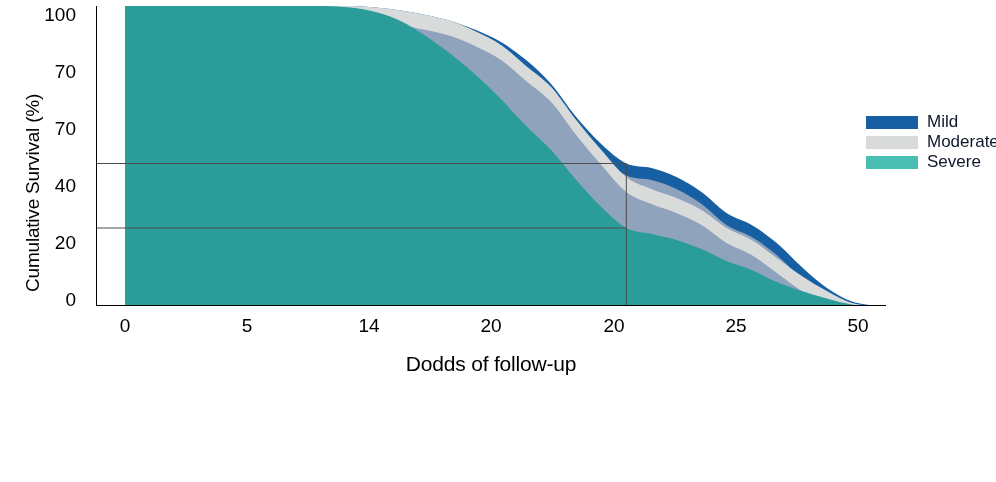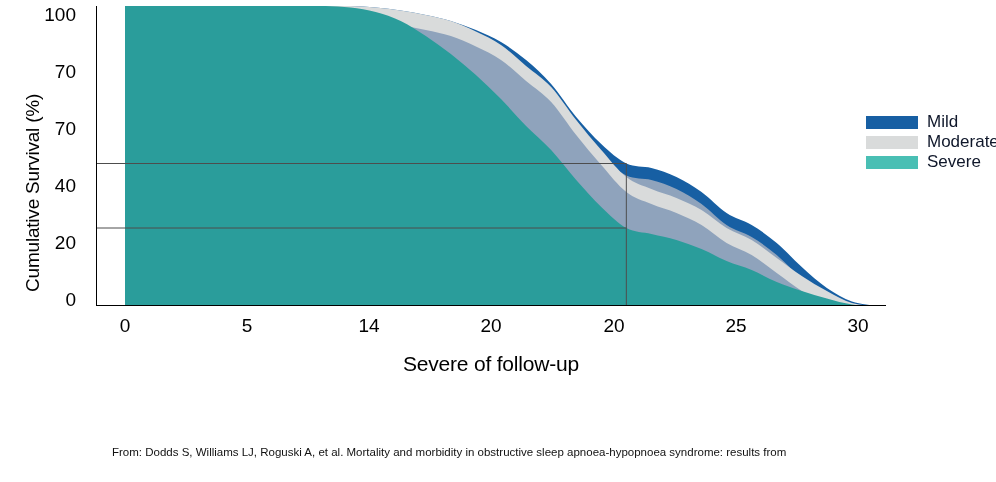--- a/index.html
+++ b/index.html
@@ -150,36 +150,35 @@
       <line x1="0" y1="299.5" x2="790" y2="299.5" stroke="#000" stroke-width="1"></line>
     </svg>
   </div>
 
   <div class="tick-label x-tick-label" style="left:103px;">0</div>
   <div class="tick-label x-tick-label" style="left:225px;">5</div>
   <div class="tick-label x-tick-label" style="left:347px;">14</div>
   <div class="tick-label x-tick-label" style="left:469px;">20</div>
   <div class="tick-label x-tick-label" style="left:592px;">20</div>
   <div class="tick-label x-tick-label" style="left:714px;">25</div>
-  <div class="tick-label x-tick-label" style="left:836px;">30</div>
+  <div class="tick-label x-tick-label" style="left:836px;">50</div>
 
-  <div class="x-axis-title">Severe of follow-up</div>
+  <div class="x-axis-title">Dodds of follow-up</div>
 
   <div class="legend">
     <div class="legend-row">
       <span class="legend-swatch" style="background: rgb(23, 95, 163);"></span>
       <span class="legend-label">Mild</span>
     </div>
     <div class="legend-row">
       <span class="legend-swatch" style="background: rgb(217, 219, 219);"></span>
       <span class="legend-label">Moderate</span>
     </div>
     <div class="legend-row">
       <span class="legend-swatch" style="background: rgb(73, 191, 180);"></span>
       <span class="legend-label">Severe</span>
     </div>
   </div>
 
   <div class="caption">
-    <span class="caption-line">From: Dodds S, Williams LJ, Roguski A, et al. Mortality and morbidity in obstructive sleep apnoea-hypopnoea syndrome: results from</span>
   </div>
 
 </div>
 
 </body></html>

